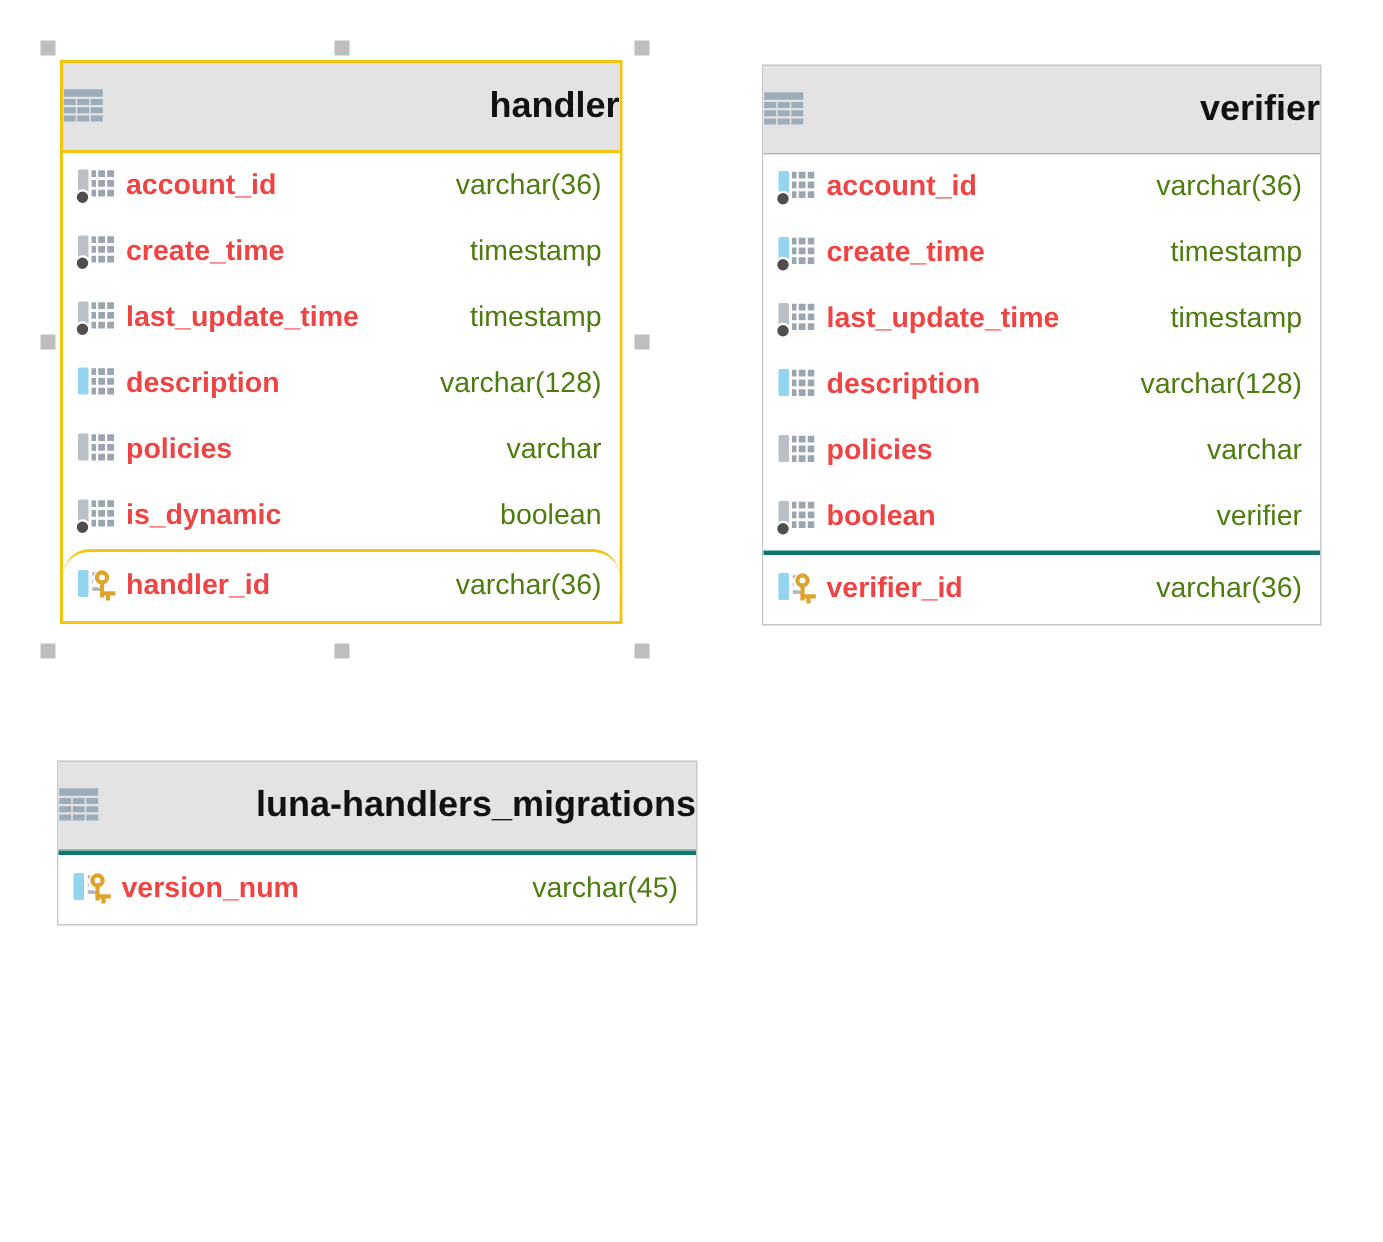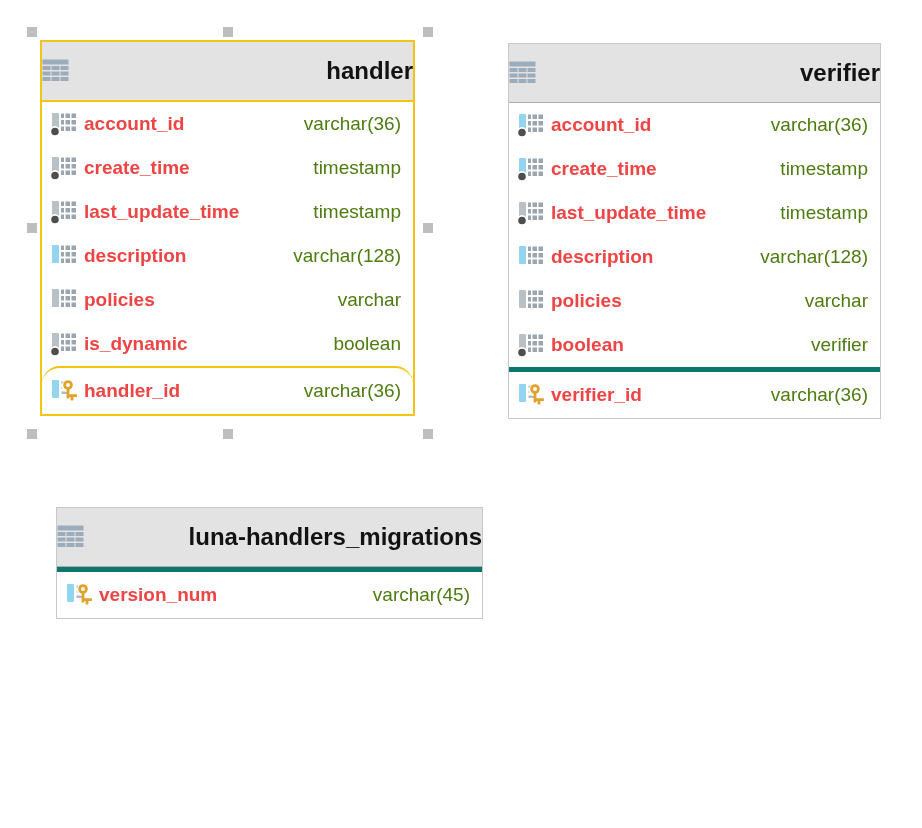--- a/index.html
+++ b/index.html
@@ -44,21 +44,21 @@
   }
   .row {
     display: flex;
     align-items: center;
     height: 44px;
     padding: 0 12px 0 8px;
     background: #ffffff;
   }
   .row.pk-row {
     height: 46px;
-    border-top: 5px solid #0f766e;
+    border-top: 3px solid #0f766e;
   }
   .table-box.selected .row.pk-row {
     border-top: 2px solid #f2c512;
     border-radius: 18px;
   }
   .col-icon {
     width: 28px;
     height: 26px;
     flex: 0 0 28px;
     display: inline-flex;
@@ -382,21 +382,21 @@
             <rect x="11.5" y="13.5" width="6" height="2.4" fill="#adb6bd"></rect>
             <circle cx="18" cy="8" r="6.2" fill="#ffffff"></circle>
             <circle cx="18" cy="7" r="3.4" fill="none" stroke="#dfa32c" stroke-width="2.8"></circle>
             <path d="M18 10.4 V19 M18 17.6 H25.5 M22 17.6 V21" fill="none" stroke="#dfa32c" stroke-width="2.8" stroke-linecap="square"></path>
           </svg>
         </span>
         <span class="col-name">verifier_id</span>
         <span class="col-type">varchar(36)</span>
       </div>
     </div>
-    <div class="table-box" style="left: 56px; top: 507px; width: 427px;">
+    <div class="table-box" style="left: 38px; top: 507px; width: 427px;">
       <div class="table-header">
         <span style="display: inline-flex;">
           <svg width="27" height="24" viewBox="0 0 27 24" xmlns="http://www.w3.org/2000/svg">
             <rect x="0.5" y="0.5" width="26" height="5" fill="#9dacba"></rect>
             <rect x="0.5" y="7" width="8" height="4" fill="#9dacba"></rect>
             <rect x="9.5" y="7" width="8" height="4" fill="#9dacba"></rect>
             <rect x="18.5" y="7" width="8" height="4" fill="#9dacba"></rect>
             <rect x="0.5" y="12.5" width="8" height="4" fill="#9dacba"></rect>
             <rect x="9.5" y="12.5" width="8" height="4" fill="#9dacba"></rect>
             <rect x="18.5" y="12.5" width="8" height="4" fill="#9dacba"></rect>

